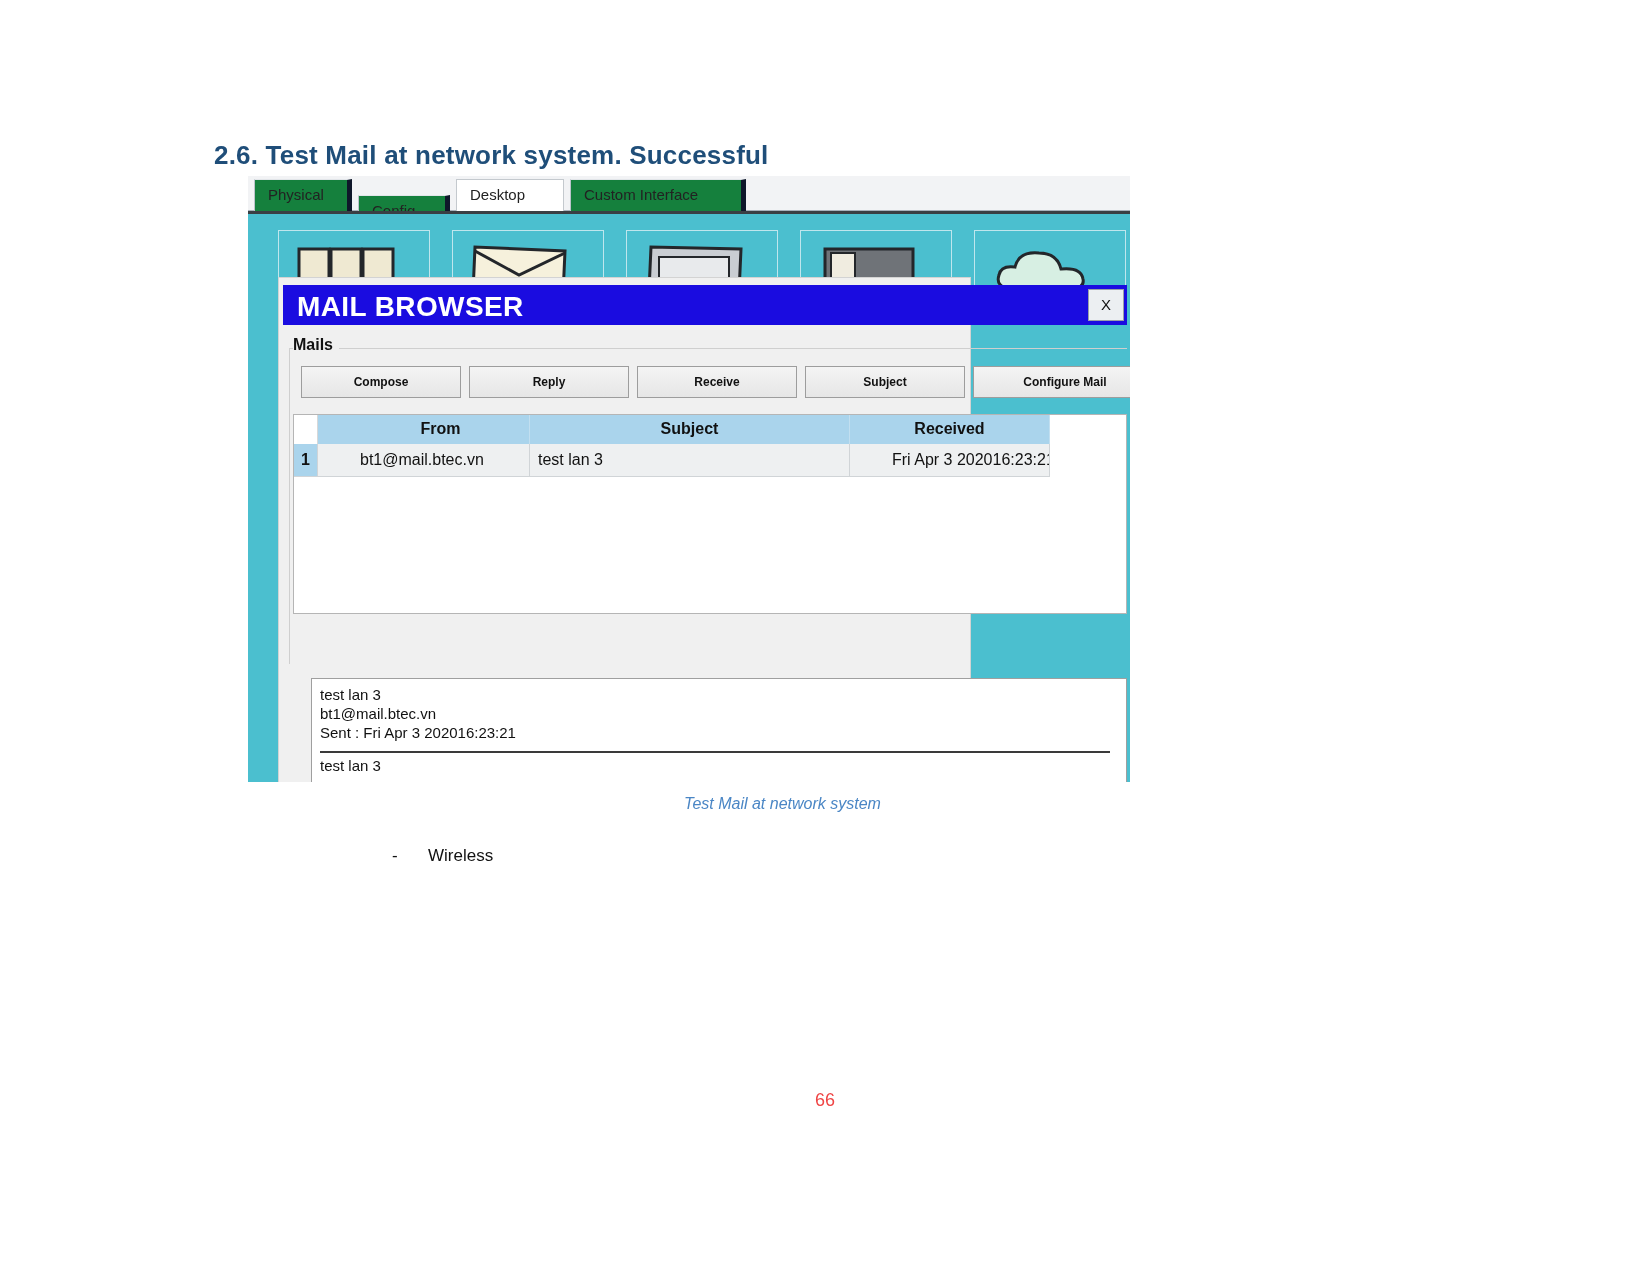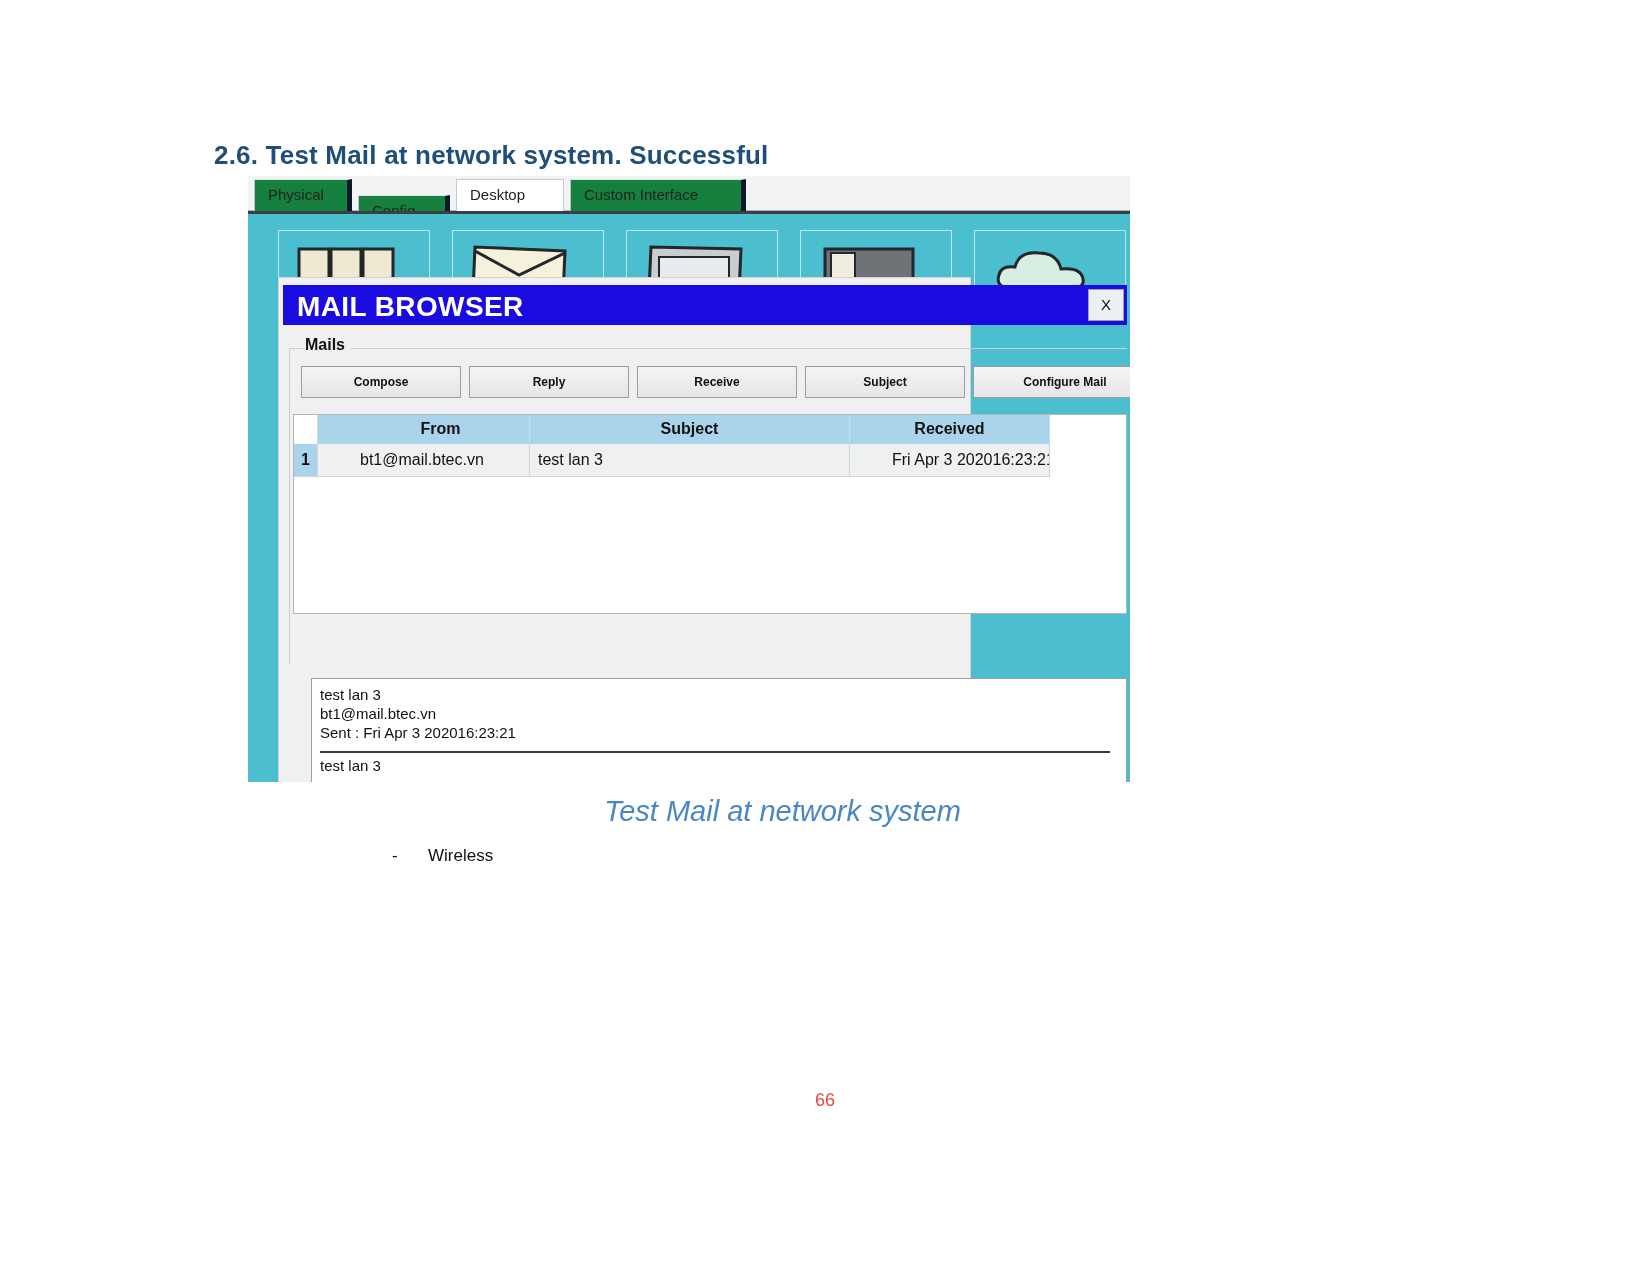--- a/index.html
+++ b/index.html
@@ -167,21 +167,20 @@
   .mails-label {
     position: absolute;
     left: 4px;
     top: 0;
     font-size: 16px;
     font-weight: bold;
     color: #111;
     background: #f0f0f0;
     padding-right: 6px;
     z-index: 3;
-    margin-left: 12px;
   }
   .group-line {
     position: absolute;
     left: 0;
     top: 12px;
     width: 838px;
     height: 1px;
     background: #cfcfcf;
   }
   .group-left {
@@ -316,21 +315,21 @@
     font-family: "Liberation Sans", sans-serif;
   }
 
   
   .caption {
     position: absolute;
     left: 0;
     top: 795px;
     width: 1650px;
     text-align: center;
-    font-size: 29px;
+    font-size: 16px;
     font-style: italic;
     color: #4a86c5;
     font-family: "Liberation Sans", sans-serif;
   }
   .caption .capinner { display: inline-block; margin-left: -85px; }
 
   
   .bullet-row {
     position: absolute;
     left: 392px;

